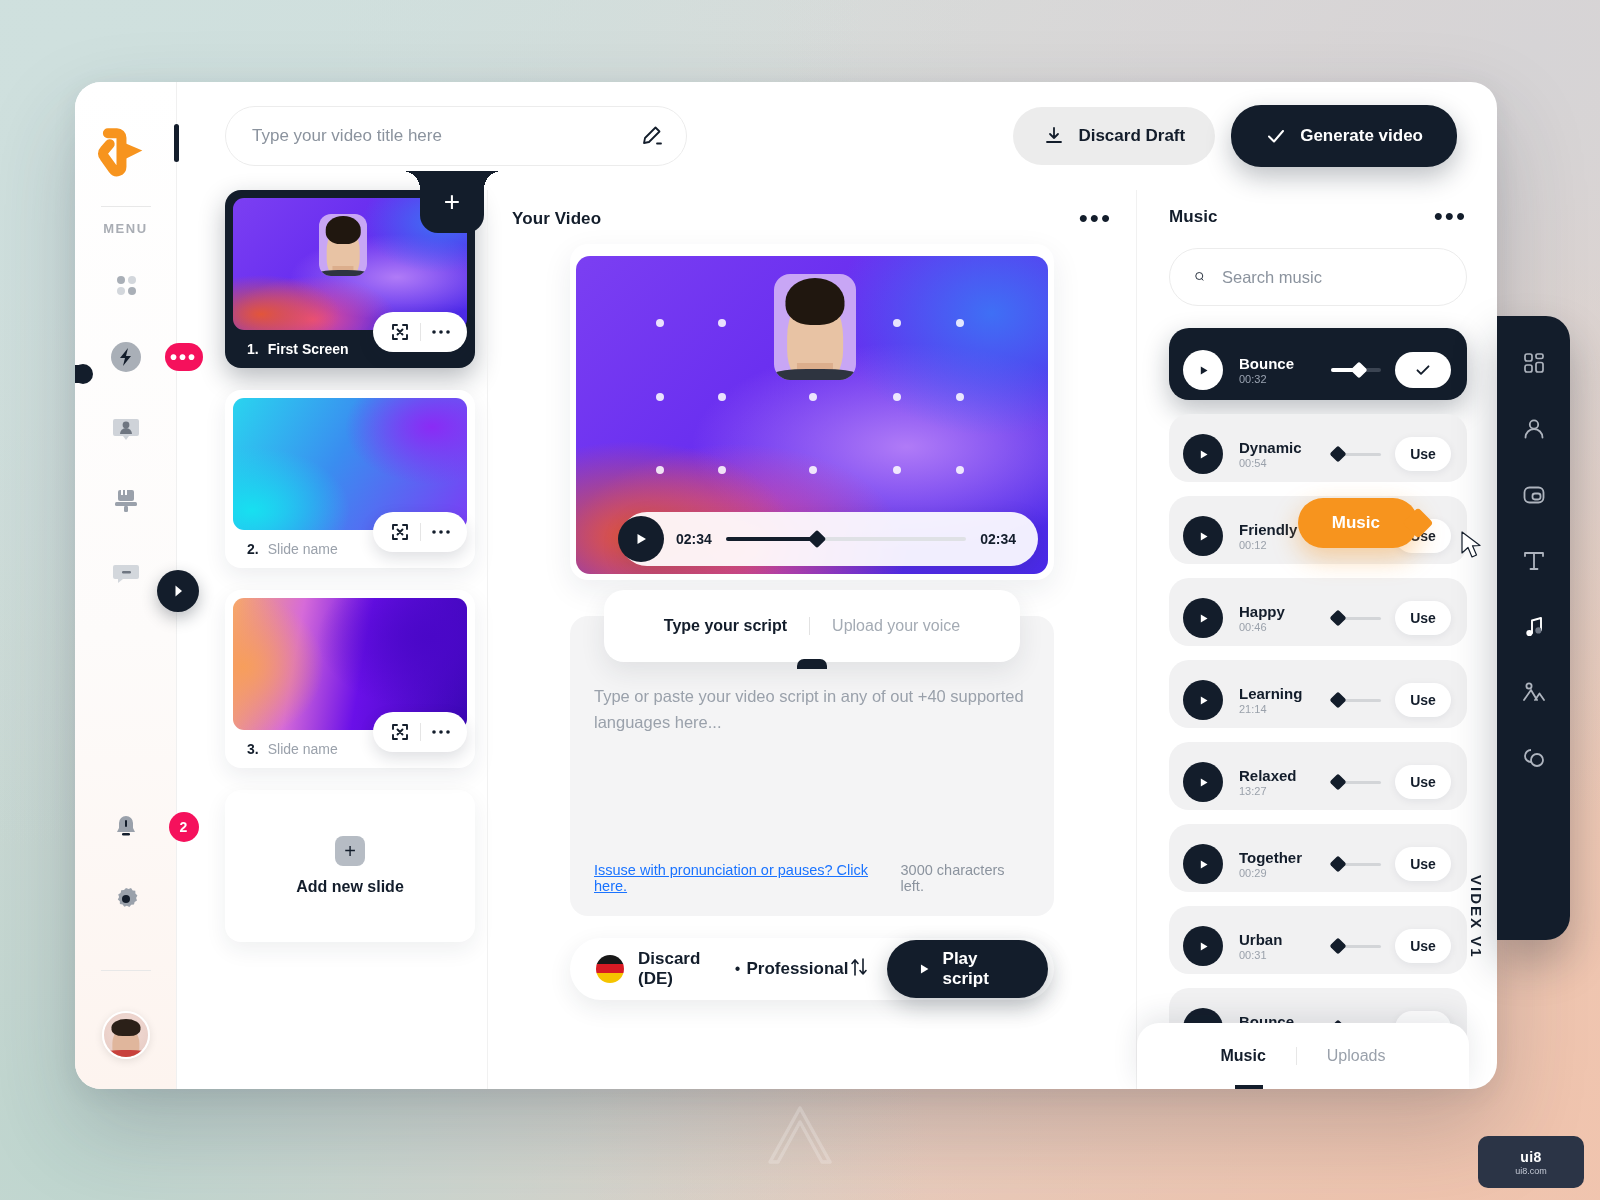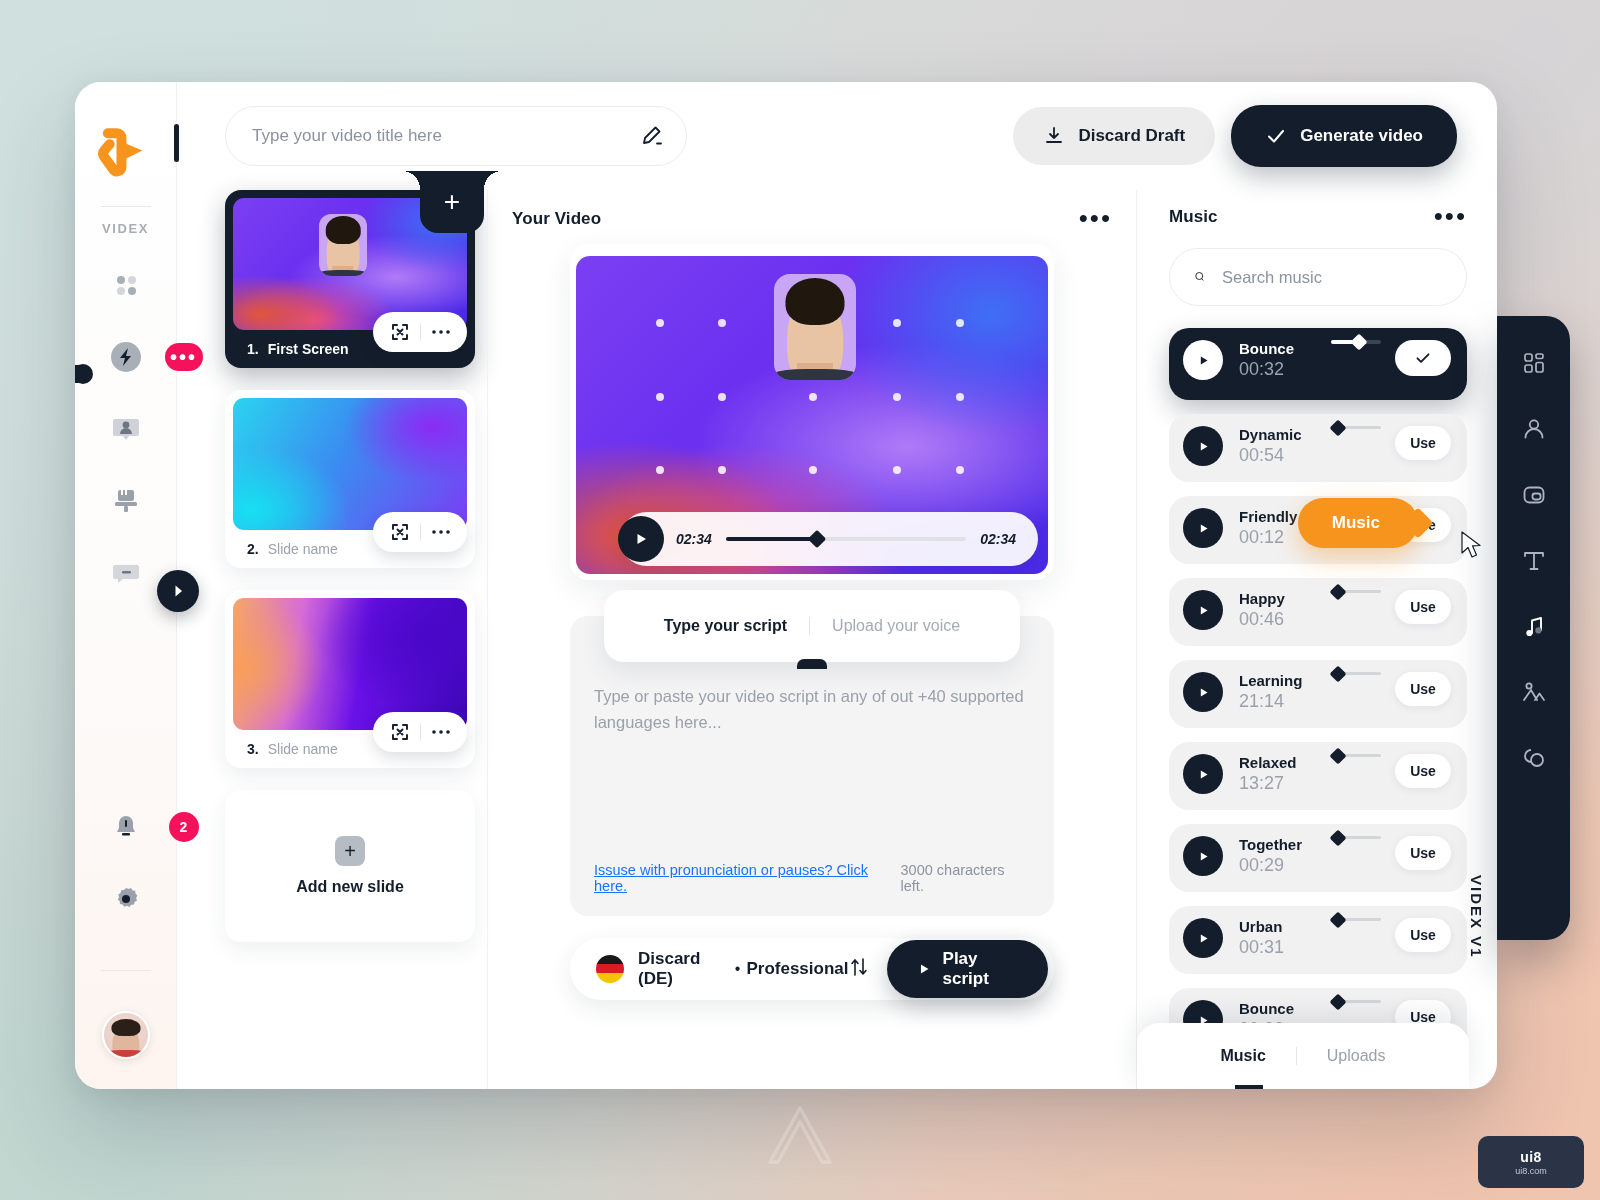--- a/index.html
+++ b/index.html
@@ -179,21 +179,20 @@
   .add-slide-label { font-size: 16px; font-weight: 600; color:#131d2b; }
 
   
   .g-purple {
     background:
       radial-gradient(ellipse 60% 70% at 88% 18%, #3f6ff5 0%, rgba(63,111,245,0) 55%),
       radial-gradient(ellipse 55% 48% at 12% 88%, #e2553a 0%, rgba(226,85,58,0) 62%),
       radial-gradient(ellipse 60% 55% at 34% 92%, #ec4d8d 0%, rgba(236,77,141,0) 60%),
       radial-gradient(ellipse 70% 50% at 70% 60%, #b07bf7 0%, rgba(176,123,247,0) 65%),
       linear-gradient(135deg, #7b3ff2 0%, #6a2ff0 40%, #4a2ae8 100%);
-    font-style: italic;
   }
   .g-cyan {
     background:
       radial-gradient(ellipse 70% 80% at 8% 85%, #17e0f0 0%, rgba(23,224,240,0) 60%),
       radial-gradient(ellipse 60% 70% at 85% 22%, #8a2bf5 0%, rgba(138,43,245,0) 62%),
       linear-gradient(120deg, #2ad4ef 0%, #3a8df0 45%, #7a3ef5 100%);
   }
   .g-orange {
     background:
       radial-gradient(ellipse 60% 95% at 4% 52%, #f79e5c 0%, rgba(247,158,92,0) 58%),
@@ -306,32 +305,32 @@
     margin: 4px 30px 0 32px; height: 58px; border: 1.5px solid #ececec; border-radius: 29px;
     display:flex; align-items:center; gap: 16px; padding: 0 24px; background:#fff;
   }
   .search-box input {
     border:0; outline:0; background:transparent; font-size: 16.5px; color:#2b3442;
     font-family: inherit; flex:1;
   }
   .search-box input::placeholder{ color:#8b939e; }
   .music-list { margin: 22px 30px 0 32px; display:flex; flex-direction:column; gap: 14px; }
   .track-row {
-    height: 68px; border-radius: 20px; background:#f1f1f2; display:flex; align-items:flex-start;
+    height: 68px; border-radius: 20px; background:#f1f1f2; display:flex; align-items:center;
     padding: 12px 16px 0 14px; position:relative;
   }
   .track-row.selected { background:#131d2b; height: 72px; box-shadow: 0 10px 26px rgba(19,29,43,.28); }
   .tr-play {
     width: 40px;height:40px;border-radius:50%;background:#131d2b;
     display:flex;align-items:center;justify-content:center; flex:none; cursor:pointer;
   }
   .track-row.selected .tr-play { background:#fff; }
   .tr-meta { margin-left: 16px; width: 78px; flex:none; }
   .tr-name { font-size: 15px; font-weight:700; color:#131d2b; line-height: 1.25; }
-  .tr-time { font-size: 18px; color:#9aa1ab; }
+  .tr-time { font-size: 11px; color:#9aa1ab; }
   .track-row.selected .tr-name { color:#fff; }
   .track-row.selected .tr-time { color:#9aa3b1; }
   .tr-slider { flex:1; height: 3px; background:#d3d5d8; border-radius:3px; position:relative; margin: 0 14px; }
   .track-row.selected .tr-slider { background:#3b4452; height: 4px;}
   .tr-slider .fill { position:absolute;left:0;top:0;height:100%;background:#131d2b;border-radius:3px; }
   .track-row.selected .tr-slider .fill { background:#fff; }
   .tr-knob { position:absolute; top:50%; width:12px;height:12px;background:#131d2b;
              transform: translate(-50%,-50%) rotate(45deg); border-radius:2px; }
   .track-row.selected .tr-knob { background:#fff; }
   .use-btn {
@@ -400,21 +399,21 @@
 
     <aside class="sidebar">
       <div class="scroll-rail"></div>
 
       <svg class="logo" viewBox="0 0 64 64">
         <path d="M12 8 h10 a5 5 0 0 1 5 5 v32 a5 5 0 0 1 -9 3 L8 34 a5 5 0 0 1 0-7 L14 20" fill="none" stroke="#f7941e" stroke-width="11" stroke-linecap="round" stroke-linejoin="round"></path>
         <path d="M24 16 L50 27 L24 40 Z" fill="#f7941e"></path>
       </svg>
 
       <div class="sb-divider"></div>
-      <div class="menu-label">VIDEX</div>
+      <div class="menu-label">MENU</div>
 
       <div class="sb-icons">
         <div class="sb-item">
           <svg width="26" height="26" viewBox="0 0 26 26">
             <circle cx="8" cy="8" r="4" fill="#a9afb7"></circle>
               <circle cx="19" cy="8" r="4" fill="#d3d7dc"></circle>
             <circle cx="8" cy="19" r="4" fill="#d3d7dc"></circle>
               <circle cx="19" cy="19" r="4" fill="#a9afb7"></circle>
           </svg>
         </div>

